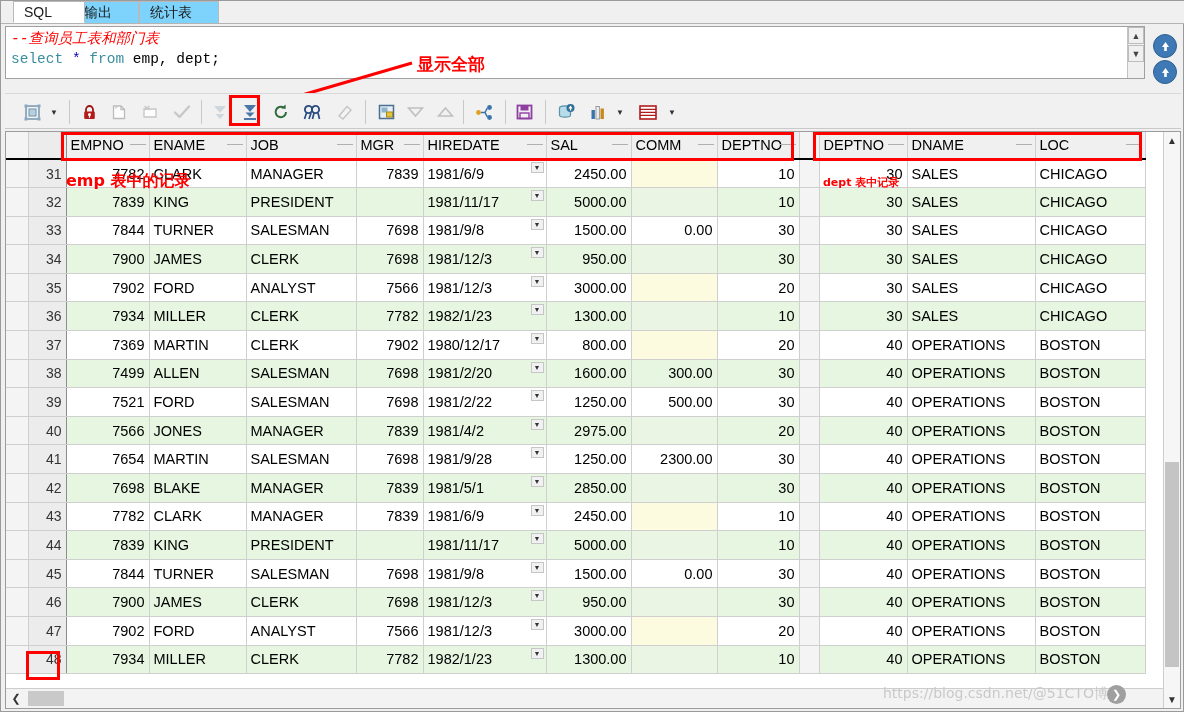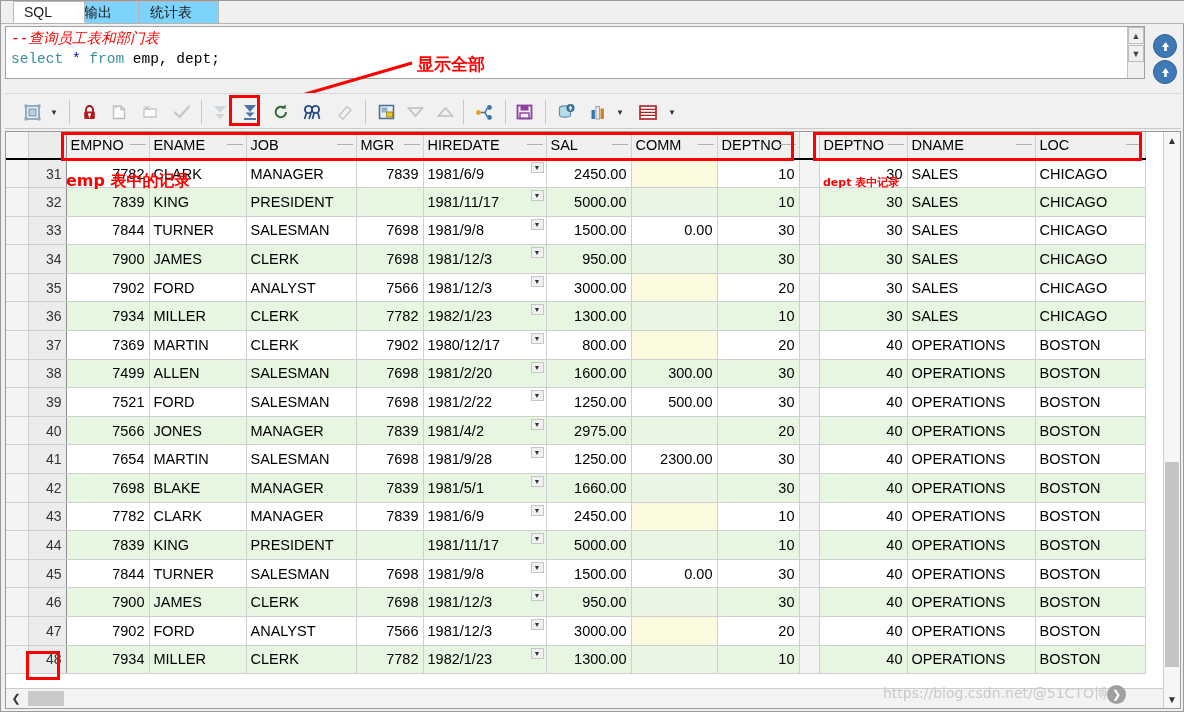--- a/index.html
+++ b/index.html
@@ -532,21 +532,21 @@
             <td class="cell txt">BOSTON</td>
           </tr>
           <tr class="even">
             <td class="gut"></td>
             <td class="rowhdr">42</td>
             <td class="cell num">7698</td>
             <td class="cell txt">BLAKE</td>
             <td class="cell txt">MANAGER</td>
             <td class="cell num">7839</td>
             <td class="cell txt datecell"><span>1981/5/1</span><span class="ddbtn">▼</span></td>
-            <td class="cell num">1660.00</td>
+            <td class="cell num">2850.00</td>
             <td class="cell num nullc"></td>
             <td class="cell num">30</td>
             <td class="gut"></td>
             <td class="cell num">40</td>
             <td class="cell txt">OPERATIONS</td>
             <td class="cell txt">BOSTON</td>
           </tr>
           <tr class="odd">
             <td class="gut"></td>
             <td class="rowhdr">43</td>

